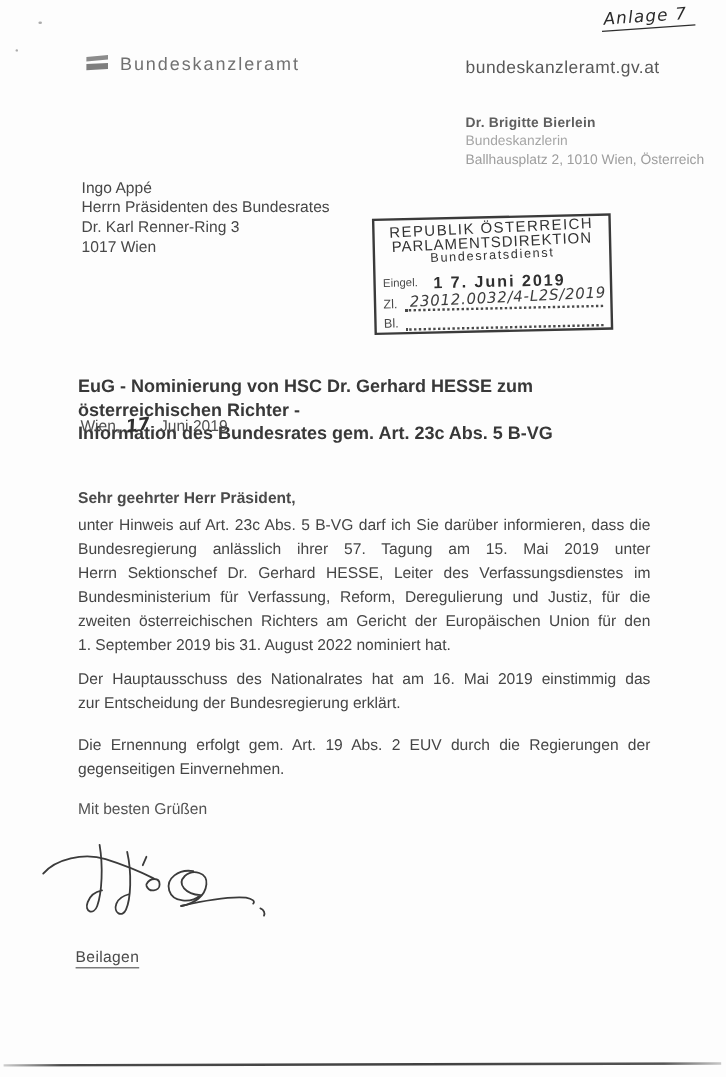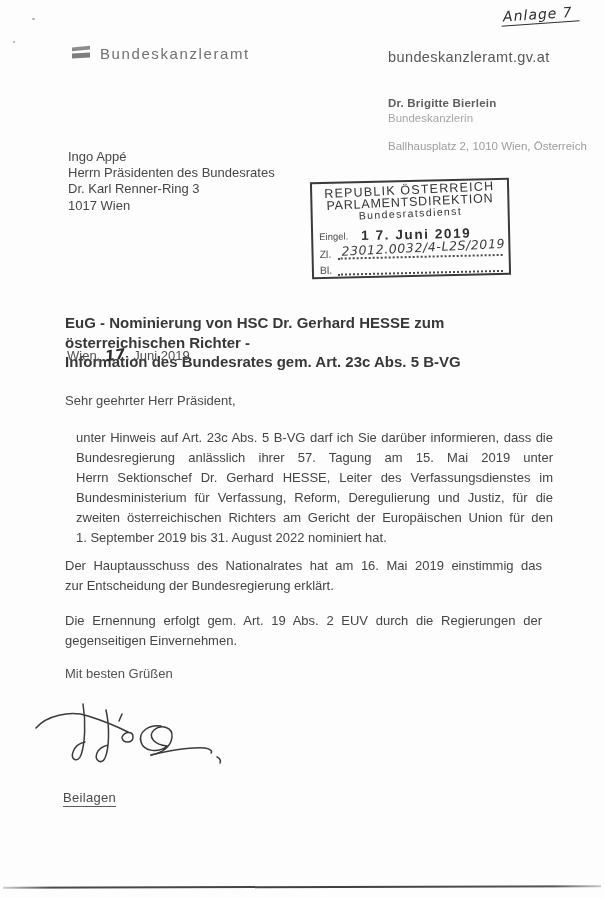--- a/index.html
+++ b/index.html
@@ -28,21 +28,21 @@
     color:var(--pen);transform:rotate(-4deg);
     border-bottom:1.6px solid #2e2e2e;padding:0 6px 1px 2px;letter-spacing:1px;
   }
   
   .logo{position:absolute;left:71px;top:45px;display:flex;align-items:flex-start;gap:9px;}
   .logo-text{font-size:15px;letter-spacing:1.6px;color:var(--logo-grey);}
   .website{position:absolute;left:388px;top:49px;font-size:14.5px;letter-spacing:.4px;color:#585858;}
   .sender{position:absolute;left:388px;top:96px;font-size:11.5px;line-height:15px;}
   .sender .name{font-weight:bold;color:#5e5e5e;letter-spacing:.2px;}
   .sender .role{color:var(--muted2);}
-  .sender .addr{color:var(--muted);margin-top:13px;}
+  .sender .addr{color:var(--muted);margin-top:1px;}
   
   .recipient{position:absolute;left:68px;top:149px;font-size:13px;line-height:16.2px;color:#474747;}
   
   .stamp{
     position:absolute;left:311px;top:180px;width:199px;height:97px;
     border:2px solid #3a3a3a;transform:rotate(-1.3deg);color:var(--stamp-ink);
     padding:3px 6px 2px 6px;background:rgba(255,255,255,.2);
   }
   .stamp-head{text-align:center;transform:rotate(-1.4deg);line-height:11.5px;}
   .stamp-head .h1{font-size:12.5px;letter-spacing:1.2px;}
@@ -60,25 +60,25 @@
   }
   
   .subject{position:absolute;left:65px;top:313px;width:482px;font-weight:bold;
     font-size:15px;line-height:19.5px;color:var(--ink-bold);}
   .dateline{position:absolute;left:67px;top:347px;font-size:13px;color:#4f4f4f;}
   .hand-day{
     display:inline-block;font-family:"DejaVu Sans",sans-serif;font-style:italic;
     font-weight:bold;font-size:14.5px;color:#2f2f2f;transform:rotate(-8deg);
     margin:0 1px;
   }
-  .salutation{position:absolute;left:65px;top:393px;font-size:13px;color:#4a4a4a;}
+  .salutation{position:absolute;left:65px;top:407px;font-size:13px;color:#4a4a4a;font-weight:bold;}
   .para{position:absolute;left:65px;width:477px;font-size:13px;color:var(--ink);}
   .para .bl{height:20px;line-height:20px;white-space:nowrap;}
   .para .just{white-space:normal;text-align:justify;text-align-last:justify;height:20px;line-height:20px;overflow:hidden;}
-  .p1{top:428px;margin-left:11px;} .p2{top:556px;} .p3{top:611px;}
+  .p1{top:428px;} .p2{top:556px;} .p3{top:611px;}
   .closing{position:absolute;left:65px;top:666px;font-size:13px;color:#525252;}
   .signature{position:absolute;left:26px;top:694px;}
   .beilagen{
     position:absolute;left:63px;top:790px;font-size:13px;color:#4a4a4a;
     border-bottom:1.3px solid #5a5a5a;padding-bottom:1px;letter-spacing:.3px;
   }
 </style>
 </head>
 <body>
 

